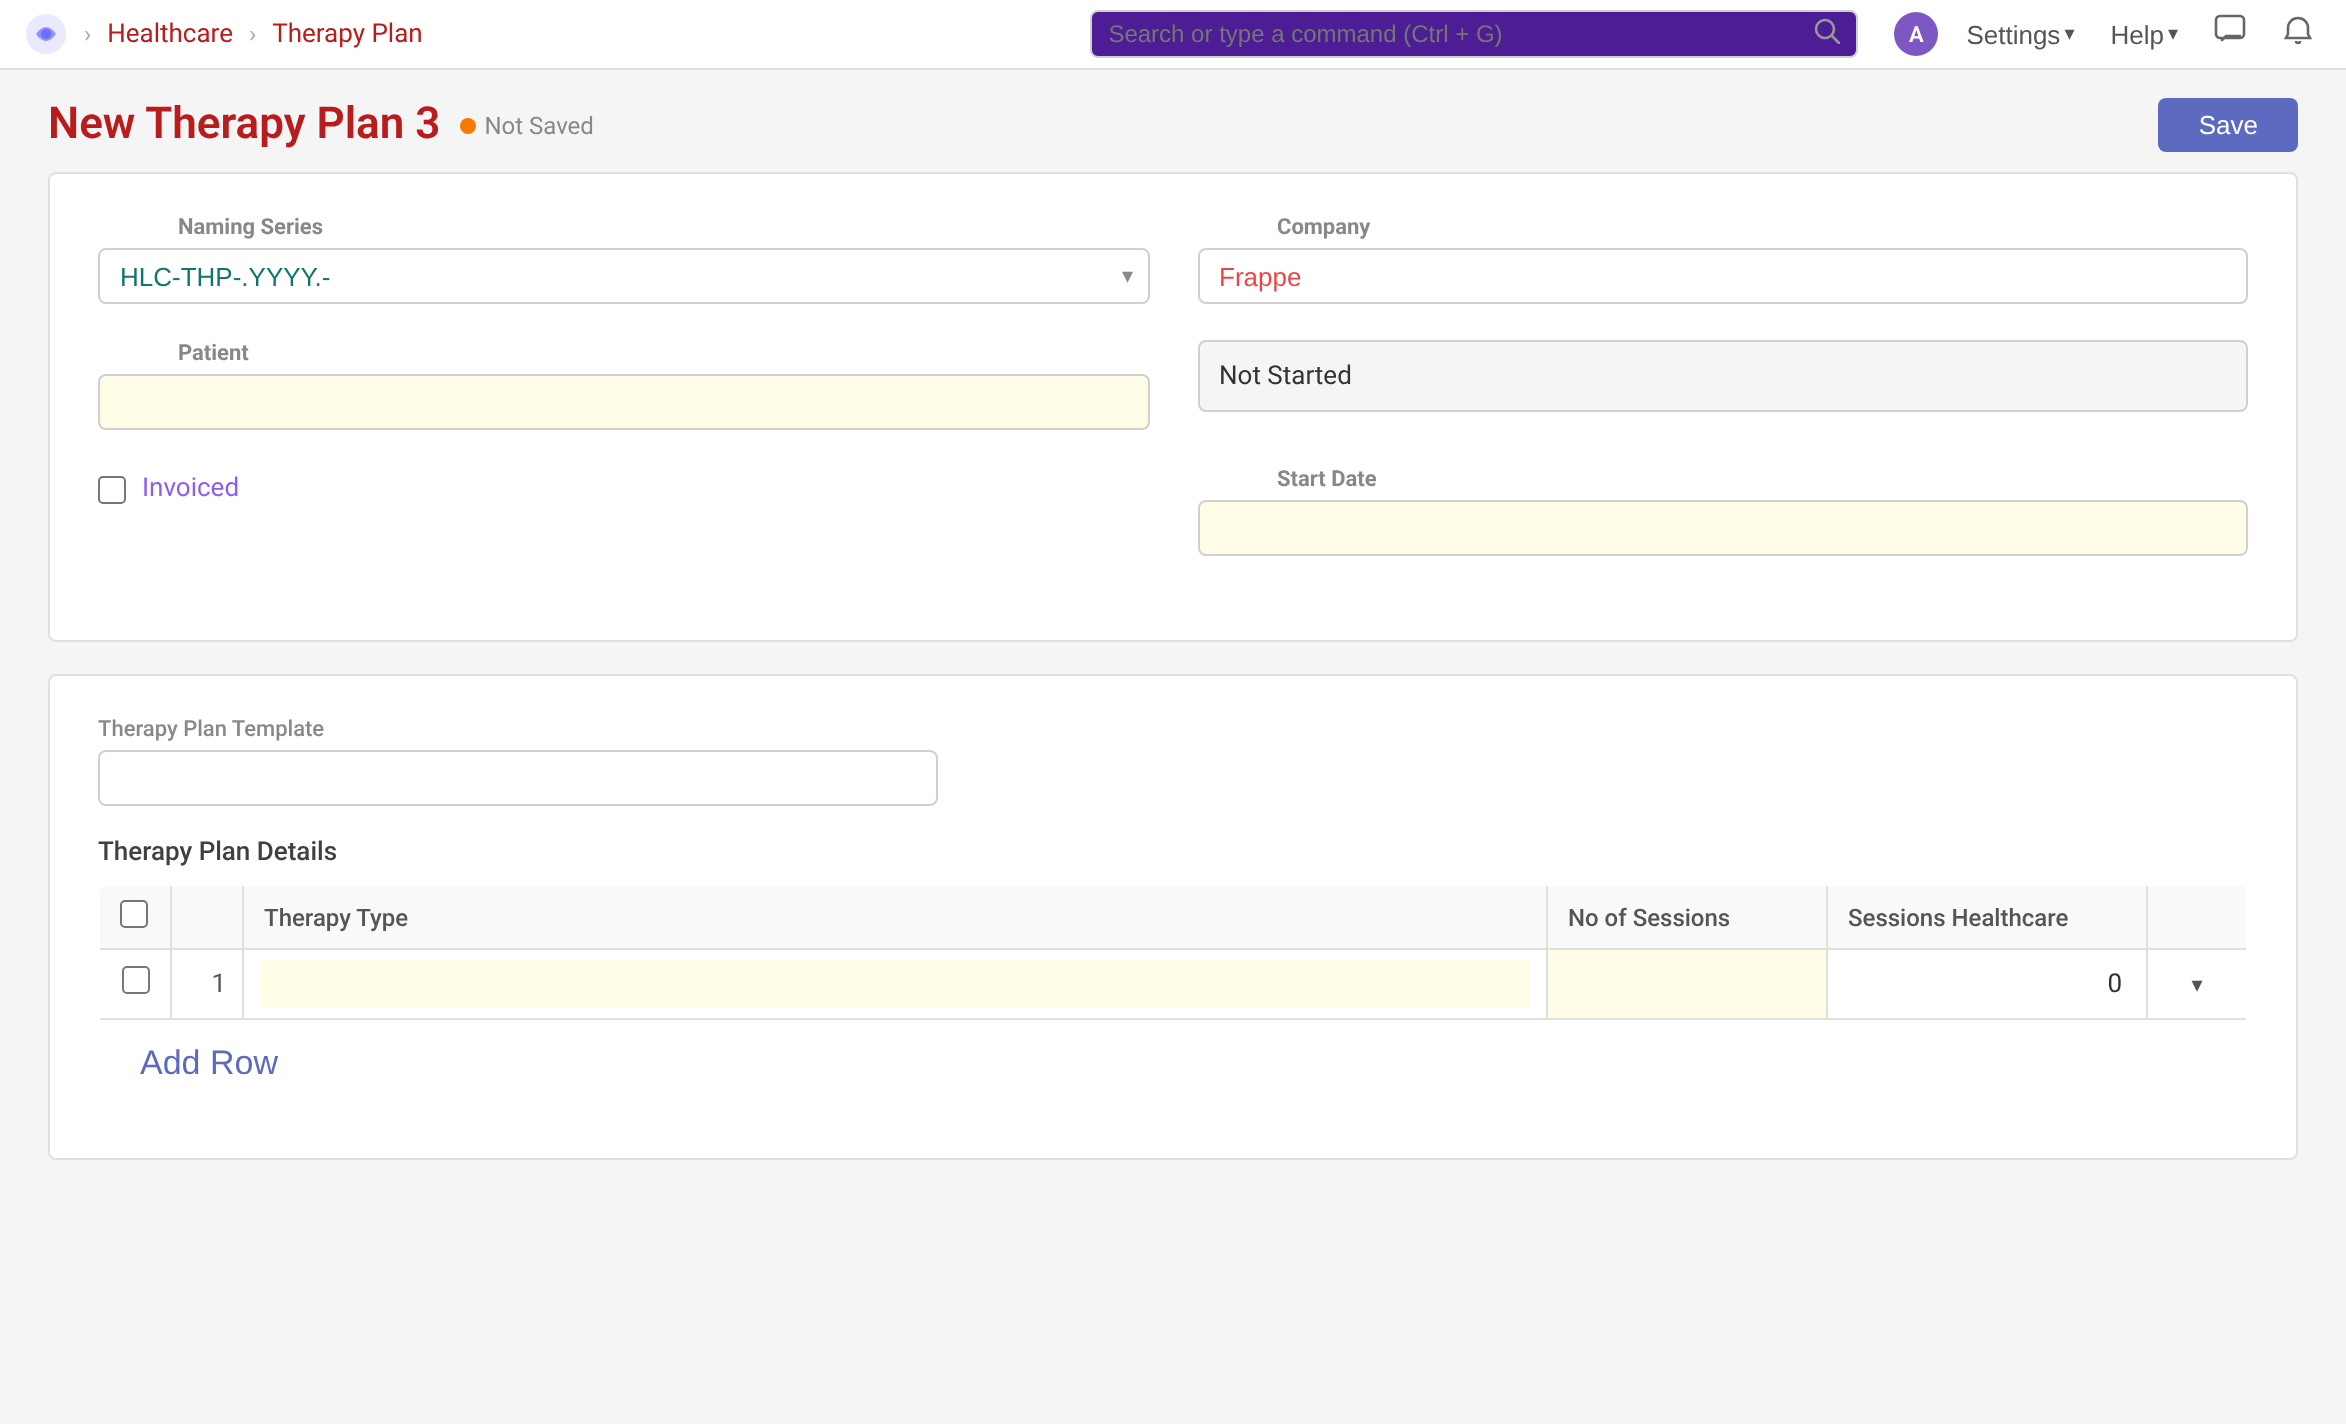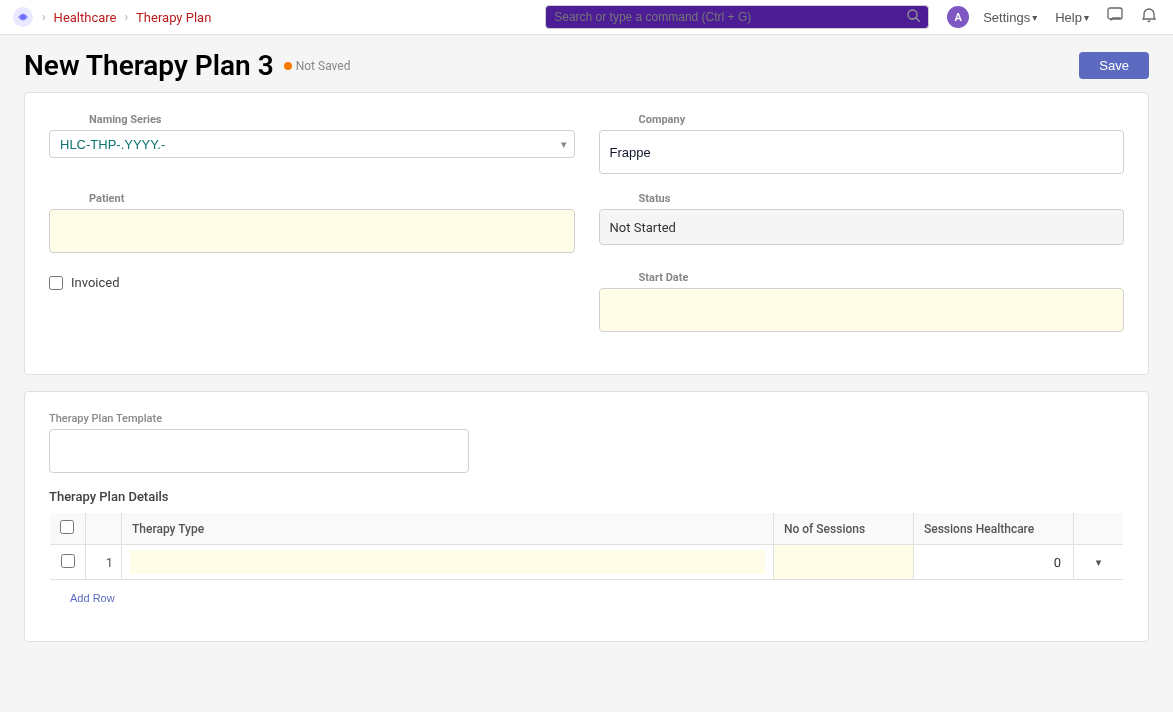--- a/index.html
+++ b/index.html
@@ -41,21 +41,21 @@
     .icon-btn {
       background: none; border: none; cursor: pointer; color: #555; font-size: 16px; padding: 2px 4px;
     }
 
     
     .page-header {
       display: flex; align-items: center; justify-content: space-between;
       padding: 14px 24px 10px 24px; background: #f5f5f5;
     }
     .page-title-area { display: flex; align-items: center; gap: 10px; }
-    .page-title { font-size: 28px; font-weight: 600; color: #000000; }
+    .page-title { font-size: 22px; font-weight: 600; color: #b91c1c; }
     .not-saved-badge {
       display: flex; align-items: center; gap: 4px;
       font-size: 12px; color: #888;
     }
     .dot-orange { width: 8px; height: 8px; border-radius: 50%; background: #f57c00; display: inline-block; }
     .save-btn {
       background: #5c6bc0; color: #fff; border: none; border-radius: 4px;
       padding: 6px 20px; font-size: 13px; cursor: pointer; font-weight: 500;
     }
 
@@ -66,21 +66,21 @@
       padding: 20px 24px 24px 24px; margin-bottom: 16px;
     }
 
     .form-row { display: flex; gap: 24px; margin-bottom: 18px; }
     .form-col-left { flex: 1; }
     .form-col-right { flex: 1; }
 
     .field-label { font-size: 11px; color: #888; margin-bottom: 4px; font-weight: 700; margin-left: 40px; }
     .field-input {
       width: 100%; border: 1px solid #d0d0d0; border-radius: 4px;
-      padding: 21px 10px; font-size: 13px; color: #0f172a; background: #fff;
+      padding: 5px 10px; font-size: 13px; color: #ef4444; background: #fff;
       outline: none; height: 28px;
     }
     .field-input-highlight { background: #fffde7; }
 
     .select-wrapper { position: relative; }
     .select-wrapper select {
       width: 100%; border: 1px solid #d0d0d0; border-radius: 4px;
       padding: 5px 28px 5px 10px; font-size: 13px; color: #0f766e; background: #fff;
       outline: none; height: 28px; appearance: none;
     }
@@ -90,21 +90,21 @@
     }
 
     .status-field {
       width: 100%; border: 1px solid #d0d0d0; border-radius: 4px;
       padding: 17px 10px; font-size: 13px; color: #333; background: #f5f5f5;
       height: 28px; display: flex; align-items: center;
     }
 
     .checkbox-row { display: flex; align-items: center; gap: 8px; margin-top: 4px; }
     .checkbox-row input[type="checkbox"] { width: 14px; height: 14px; cursor: pointer; }
-    .checkbox-label { font-size: 13px; color: #404040; }
+    .checkbox-label { font-size: 13px; color: #8b5cf6; }
 
     
     .template-section { margin-bottom: 16px; }
     .template-label { font-size: 11px; color: #888; margin-bottom: 4px; font-weight: 500; }
 
     
     .table-section-label { font-size: 13px; color: #404040; margin-bottom: 8px; font-weight: 500; }
     .plan-table { width: 100%; border-collapse: collapse; border: 1px solid #e0e0e0; border-radius: 4px; overflow: hidden; }
     .plan-table th {
       background: #f9f9f9; border-bottom: 1px solid #e0e0e0; border-right: 1px solid #e0e0e0;
@@ -127,21 +127,21 @@
     .row-checkbox { width: 14px; height: 14px; cursor: pointer; }
     .therapy-input {
       width: 100%; border: none; outline: none; background: #fffde7;
       font-size: 13px; padding: 2px 4px; height: 24px;
     }
     .row-dropdown-btn {
       background: none; border: none; cursor: pointer; color: #555; font-size: 11px; padding: 2px 4px;
     }
     .add-row-btn {
       background: none; border: none; color: #5c6bc0; cursor: pointer;
-      font-size: 11px; padding: 8px 12px; display: block; text-align: left;
+      font-size: 17px; padding: 8px 12px; display: block; text-align: left;
     }
     .add-row-cell { padding: 4px 8px !important; }
   </style>
 </head>
 <body>
 
 <nav class="topnav">
   <div class="topnav-logo">
     <svg viewBox="0 0 22 22" fill="none" xmlns="http://www.w3.org/2000/svg">
       <circle cx="11" cy="11" r="10" fill="#6c6cff" opacity="0.15"></circle>
@@ -220,21 +220,20 @@
         <input type="text" class="field-input" value="Frappe" style="">
       </div>
     </div>
 
     <div class="form-row">
       <div class="form-col-left">
         <div class="field-label">Patient</div>
         <input type="text" class="field-input field-input-highlight" value="" style="">
       </div>
       <div class="form-col-right">
-        <div class="field-label">Status</div>
         <div class="status-field">Not Started</div>
       </div>
     </div>
 
     <div class="form-row" style="align-items:flex-start;">
       <div class="form-col-left">
         <div class="checkbox-row">
           <input type="checkbox" class="row-checkbox" style="">
           <span class="checkbox-label">Invoiced</span>
         </div>

